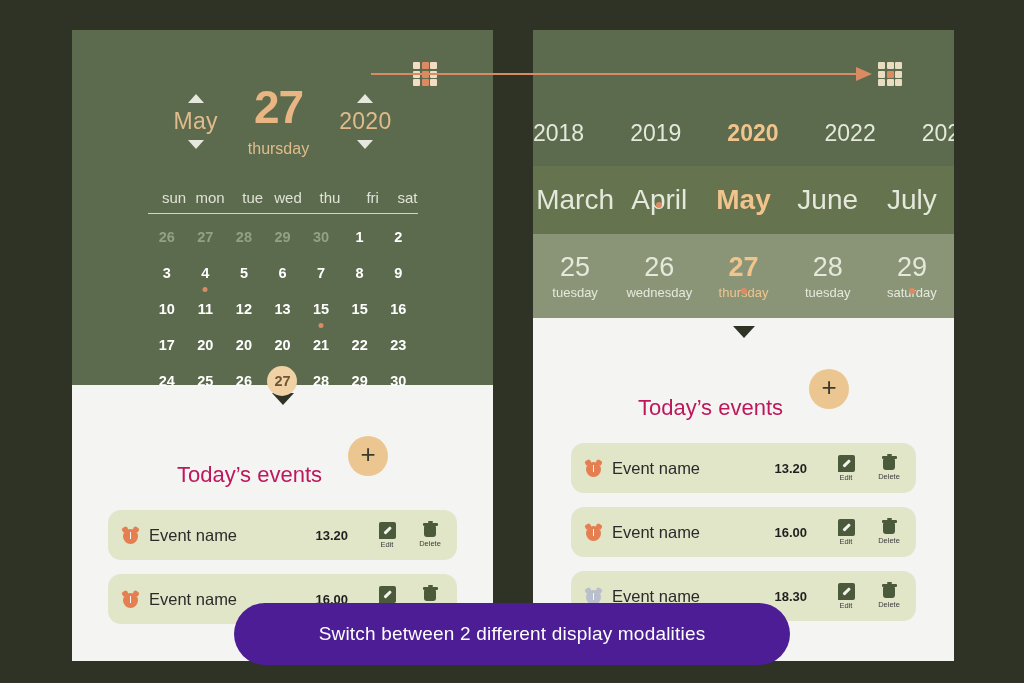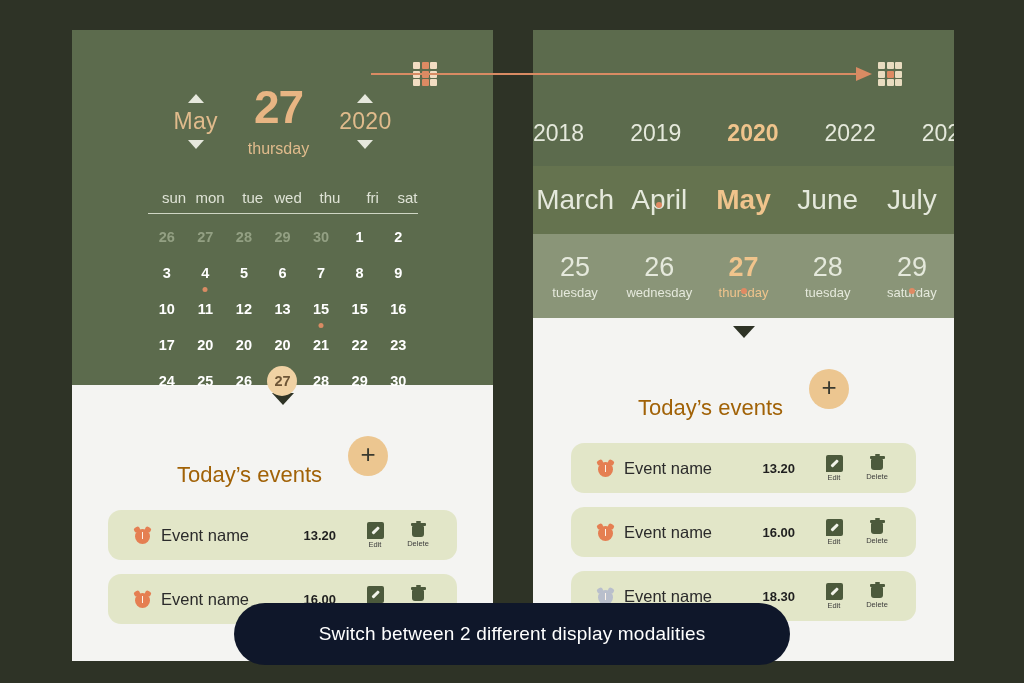--- a/index.html
+++ b/index.html
@@ -88,32 +88,32 @@
 
   
   .events { background: #f4f4f2; width: 100%; position: relative; }
   #left-events  { height: 276px; }
   #right-events { height: 343px; }
   .caret { width: 0; height: 0; border-left: 11px solid transparent;
       border-right: 11px solid transparent; border-top: 12px solid #2e3326;
       position: absolute; left: 50%; transform: translateX(-50%); top: 8px; }
   .ev-head { display: flex; align-items: center; justify-content: center;
       gap: 26px; padding-top: 38px; }
-  .ev-title { font-size: 22px; color: #a16207; margin-top: 39px; }
+  .ev-title { font-size: 22px; color: #be185d; margin-top: 39px; }
   .add-btn { width: 40px; height: 40px; border-radius: 50%;
       background: #ecc690; display: flex; align-items: center;
       justify-content: center; font-size: 26px; color: #3a3a2f;
       line-height: 0; padding-bottom: 3px; }
 
   .ev-list { margin-top: 22px; display: flex; flex-direction: column;
       gap: 14px; }
   #left-events .ev-list  { padding: 0 36px; }
   #right-events .ev-list { padding: 0 38px; }
   .ev-row { background: #e2e6c8; border-radius: 13px; height: 50px;
-      display: flex; align-items: center; padding: 0 26px; gap: 10px; }
+      display: flex; align-items: center; padding: 0 14px; gap: 10px; }
   .alarm { width: 17px; height: 17px; flex: none; position: relative; }
   .alarm .bell { width: 15px; height: 15px; border-radius: 50%;
       background: #e57f52; position: absolute; left: 1px; top: 2px; }
   .alarm.muted .bell { background: #b9bfcc; }
   .alarm .ear { position: absolute; width: 6px; height: 5px;
       background: #e57f52; border-radius: 2px; top: 0; }
   .alarm.muted .ear { background: #b9bfcc; }
   .alarm .ear.l { left: 0px; transform: rotate(-35deg); }
   .alarm .ear.r { right: 0px; transform: rotate(35deg); }
   .alarm .hand { position: absolute; width: 1.5px; height: 7px;
@@ -144,21 +144,21 @@
   #arrow { position: absolute; left: 371px; top: 66px; width: 501px;
       height: 16px; }
   #arrow .shaft { position: absolute; left: 0; top: 7px; width: 486px;
       height: 2px; background: #d98b63; }
   #arrow .head { position: absolute; right: 0; top: 1px; width: 0;
       height: 0; border-top: 7px solid transparent;
       border-bottom: 7px solid transparent; border-left: 16px solid #d98b63; }
 
   
   #caption { position: absolute; left: 234px; top: 603px; width: 556px;
-      height: 62px; background: #0f172a; border-radius: 31px;
+      height: 62px; background: #4c1d95; border-radius: 31px;
       display: flex; align-items: center; justify-content: center; text-align: right; }
   #caption span { font-size: 19px; color: #ffffff; letter-spacing: .2px; }
 </style>
 </head>
 <body>
 
 <div id="stage">
 
   <div class="panel" id="panel-left">
     <div class="cal-head" id="left-dark">

